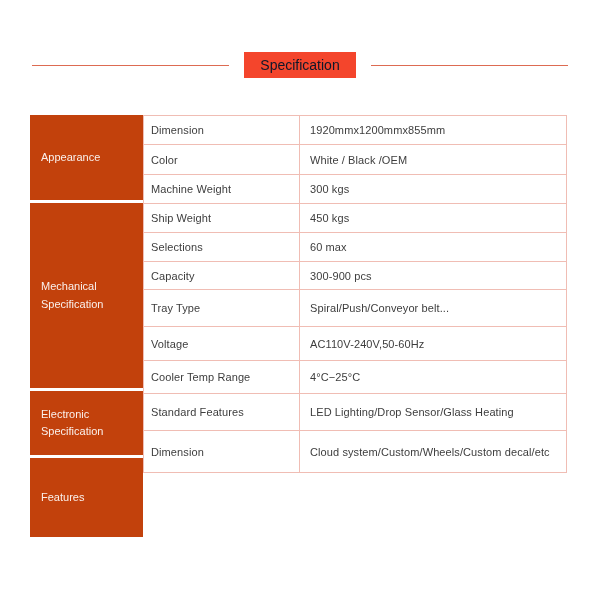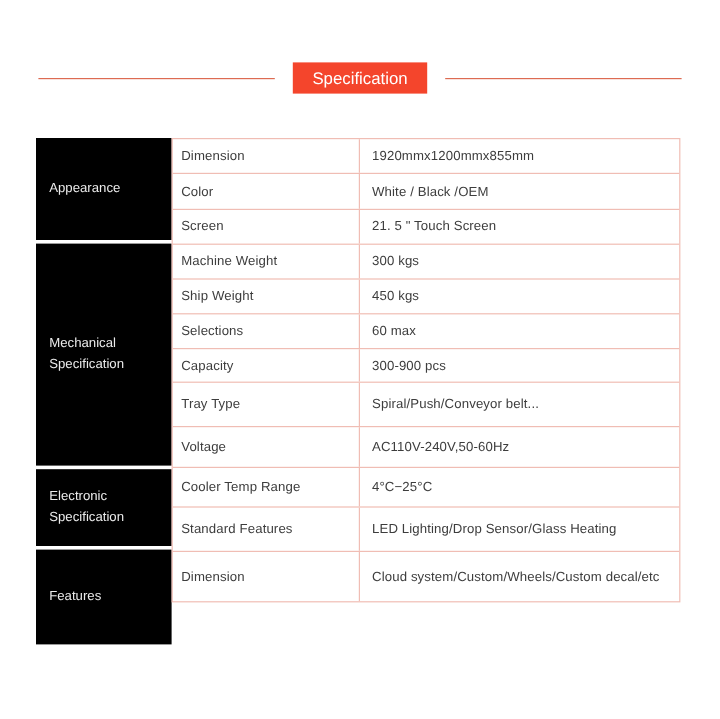--- a/index.html
+++ b/index.html
@@ -24,21 +24,21 @@
     display: flex;
     align-items: center;
   }
   .rule {
     flex: 1;
     height: 1px;
     background: #dd6b52;
   }
   .title-box {
     background: #f4452c;
-    color: #ffffff;
+    color: #0f172a;
     font-size: 14px;
     line-height: 26px;
     height: 26px;
     padding: 0 16px;
     margin: 0 15px;
     white-space: nowrap;
   }
 
   
   .spec-table {
@@ -48,21 +48,21 @@
     width: 537px;
     display: flex;
     align-items: flex-start;
   }
   .label-col {
     width: 113px;
     display: flex;
     flex-direction: column;
   }
   .label-block {
-    background: #000000;
+    background: #c2410c;
     color: rgba(255, 255, 255, 0.92);
     font-size: 11px;
     line-height: 1.55;
     display: flex;
     align-items: center;
     padding-left: 11px;
     padding-right: 8px;
     margin-bottom: 3px;
   }
   .label-block:last-child { margin-bottom: 16px; }
@@ -120,24 +120,20 @@
     <div class="rows-col">
 
       <div class="row" style="height:29px">
         <div class="cell name">Dimension</div>
         <div class="cell value">1920mmx1200mmx855mm</div>
       </div>
       <div class="row" style="height:30px">
         <div class="cell name">Color</div>
         <div class="cell value">White / Black /OEM</div>
       </div>
-      <div class="row" style="height:29px">
-        <div class="cell name">Screen</div>
-        <div class="cell value">21. 5 " Touch Screen</div>
-      </div>
 
       <div class="row" style="height:29px">
         <div class="cell name">Machine Weight</div>
         <div class="cell value">300 kgs</div>
       </div>
       <div class="row" style="height:29px">
         <div class="cell name">Ship Weight</div>
         <div class="cell value">450 kgs</div>
       </div>
       <div class="row" style="height:29px">

